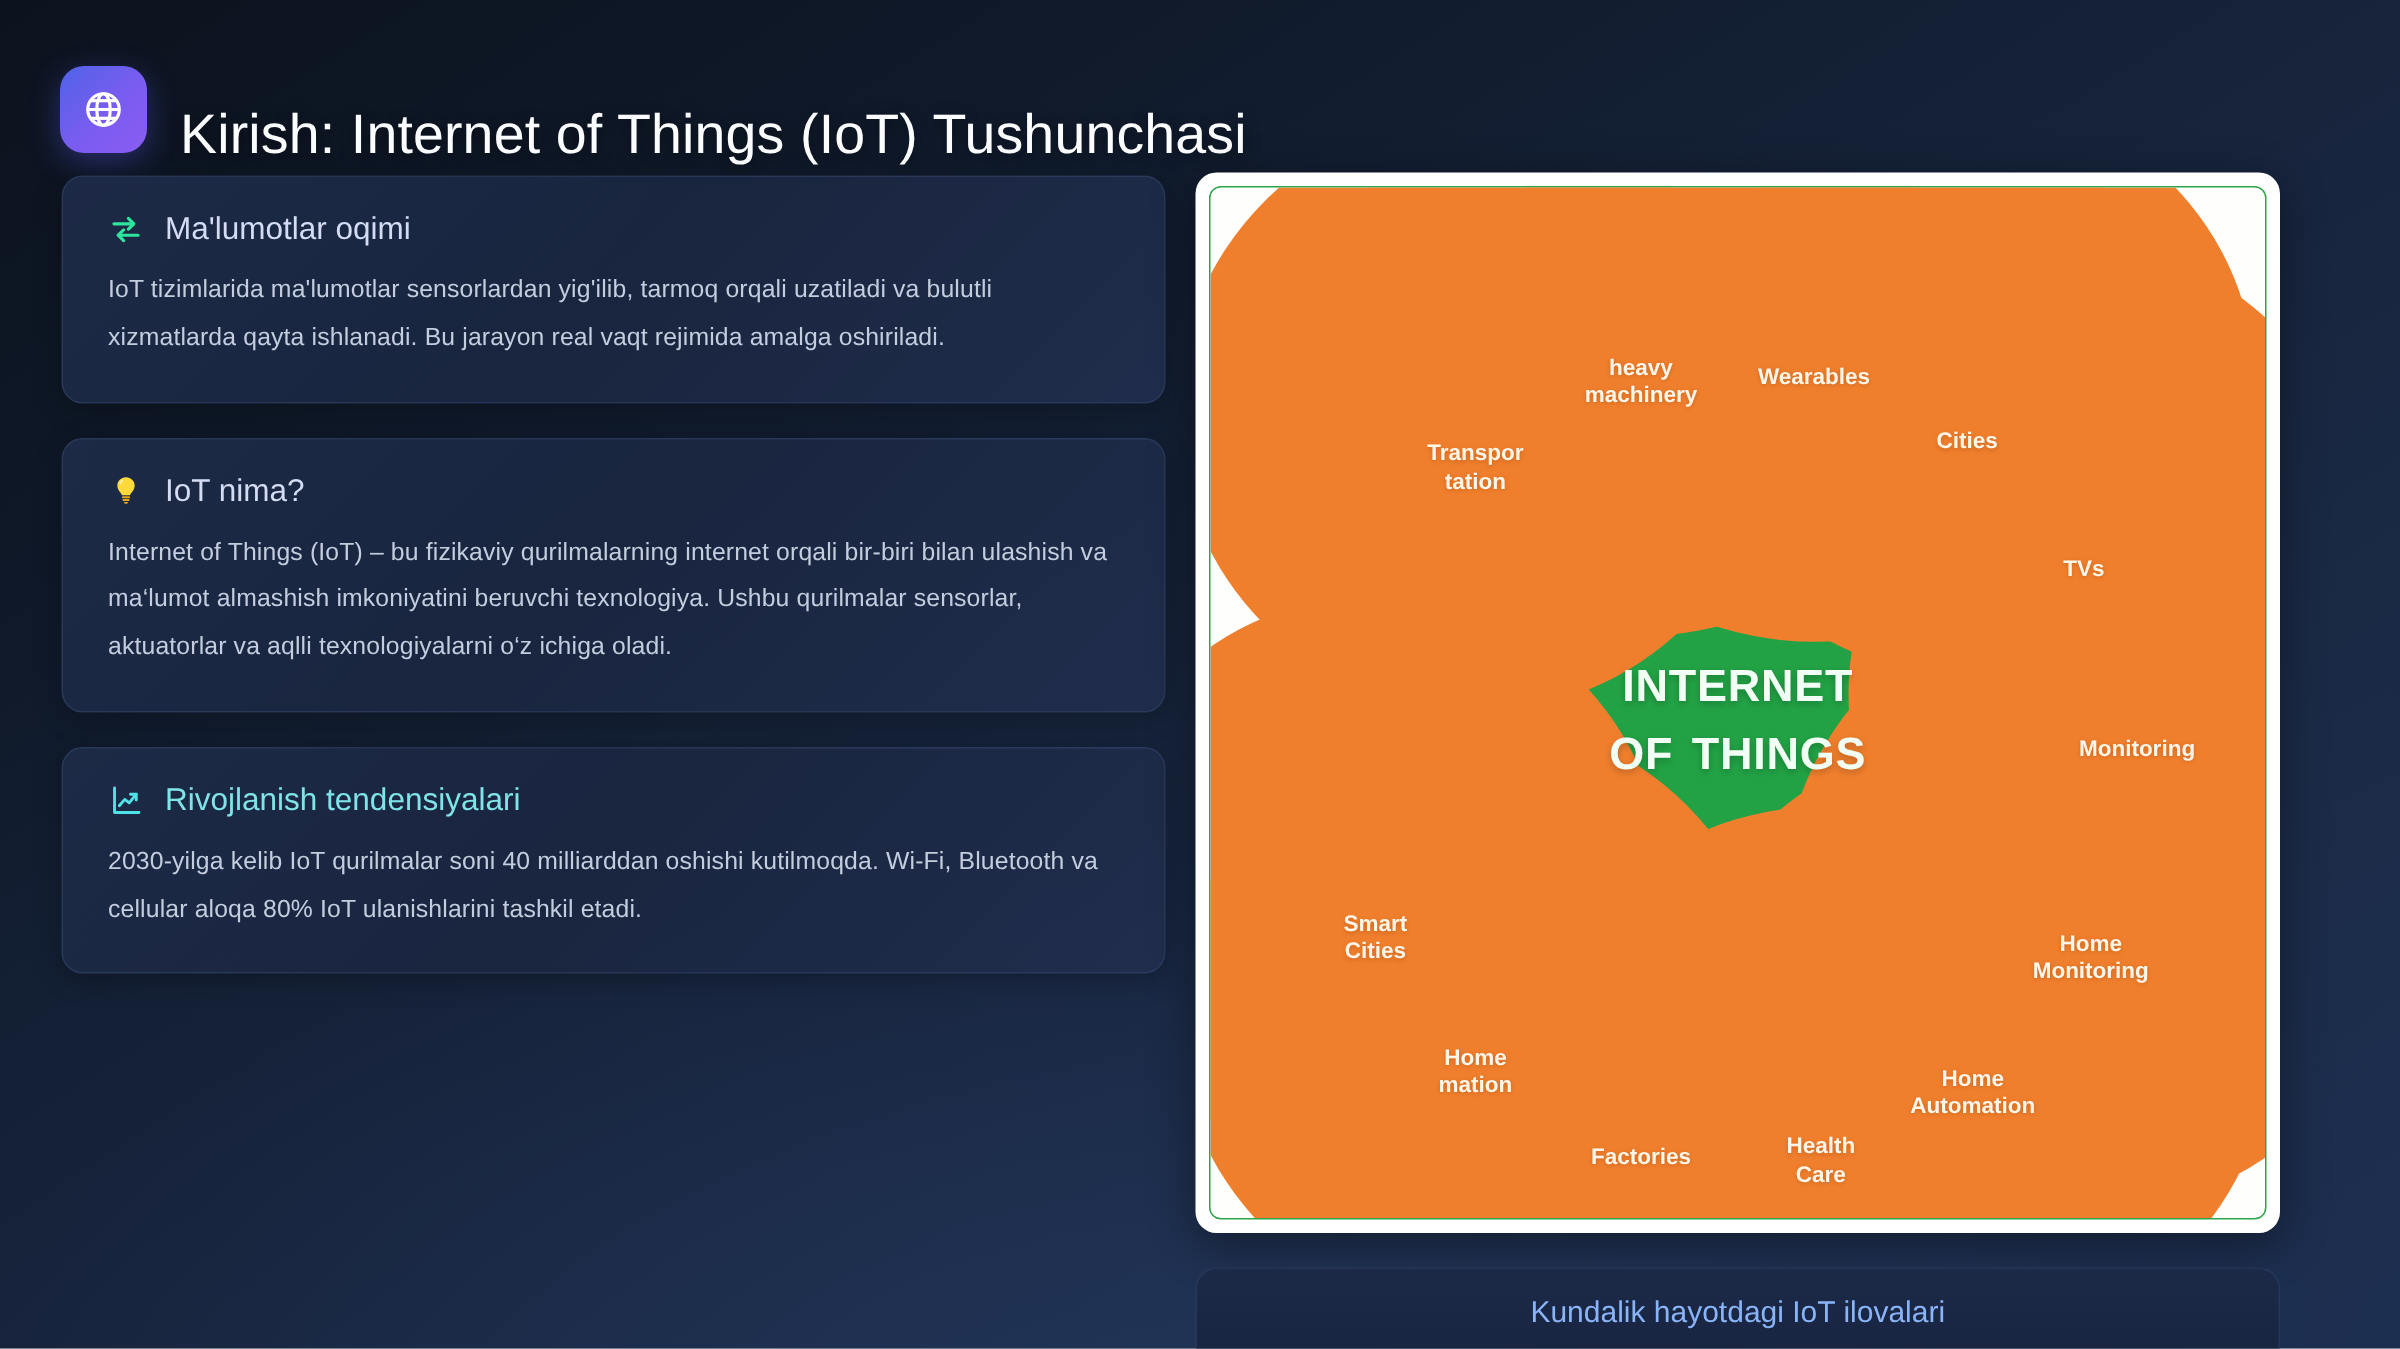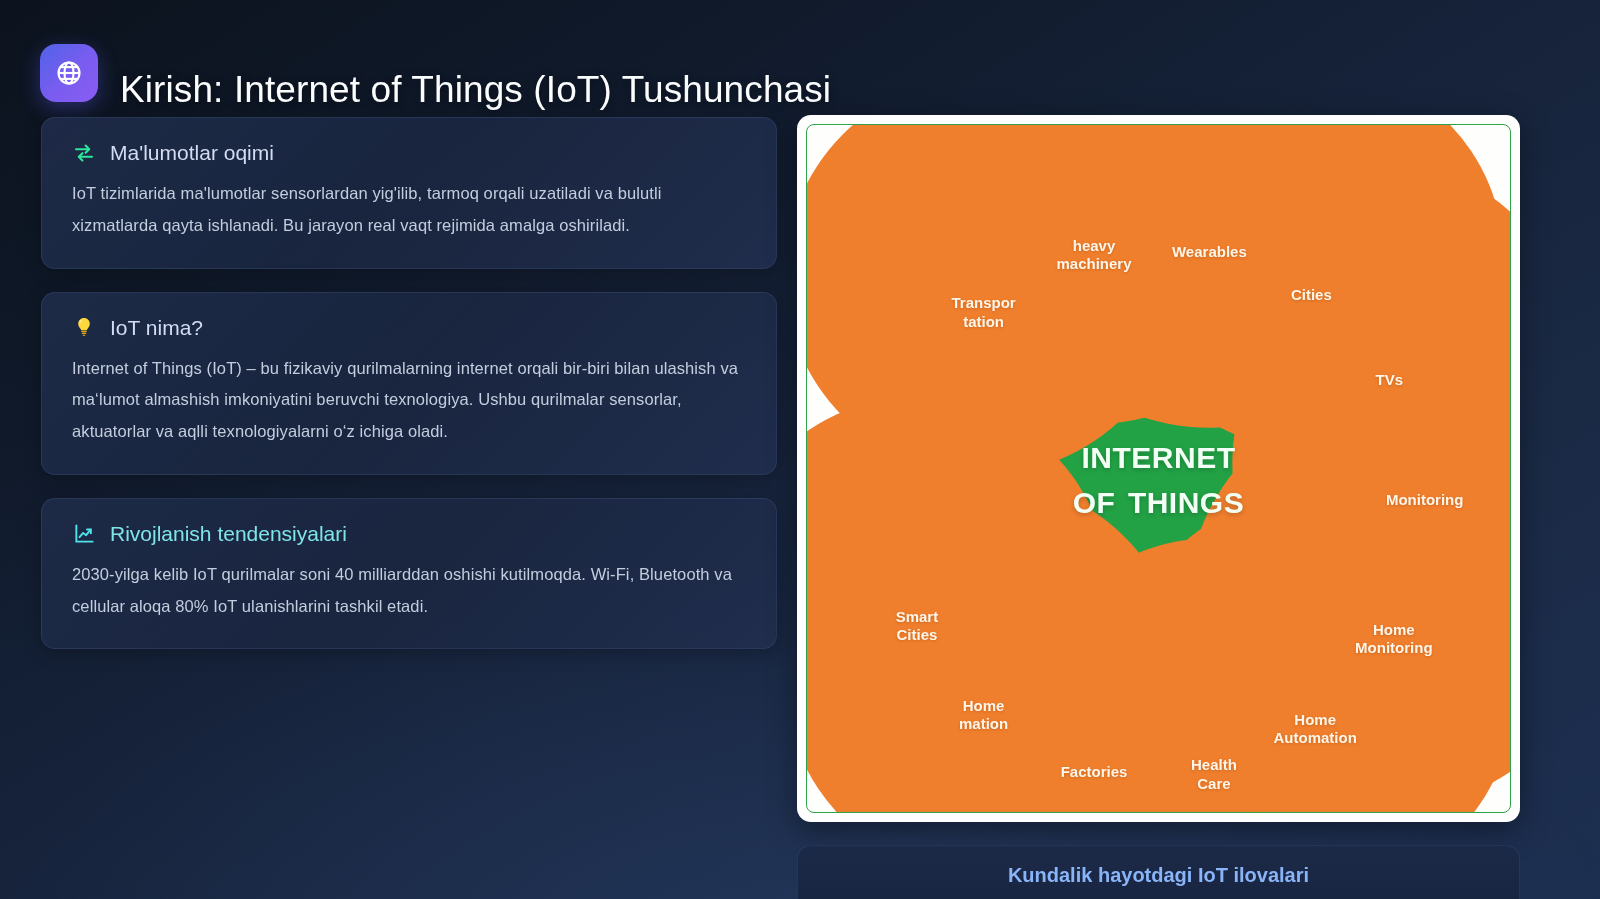--- a/index.html
+++ b/index.html
@@ -93,21 +93,21 @@
   
   .next-section {
     position:absolute; left:797px; top:845px; width:723px; height:70px;
     background:linear-gradient(180deg, rgba(28,42,72,0.95) 0%, rgba(24,36,63,0.95) 100%);
     border:1px solid rgba(86,110,160,0.20);
     border-radius:14px 14px 0 0;
     overflow:hidden;
   }
   .next-section-title {
     position:absolute; left:0; right:0; top:18px;
-    text-align:center; font-size:20px; color:#8ab4f8; font-weight:700;
+    text-align:center; font-size:20px; color:#8ab4f8; font-weight:400;
   }
 </style>
 </head>
 <body>
 
 <div class="slide">
 
   <div class="header">
     <div class="app-icon">
       <svg viewBox="0 0 24 24" fill="none" stroke="#ffffff" stroke-width="1.7">

